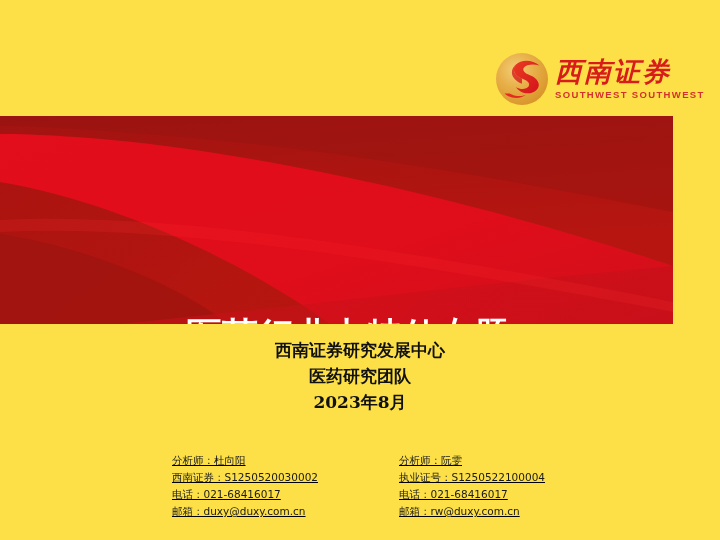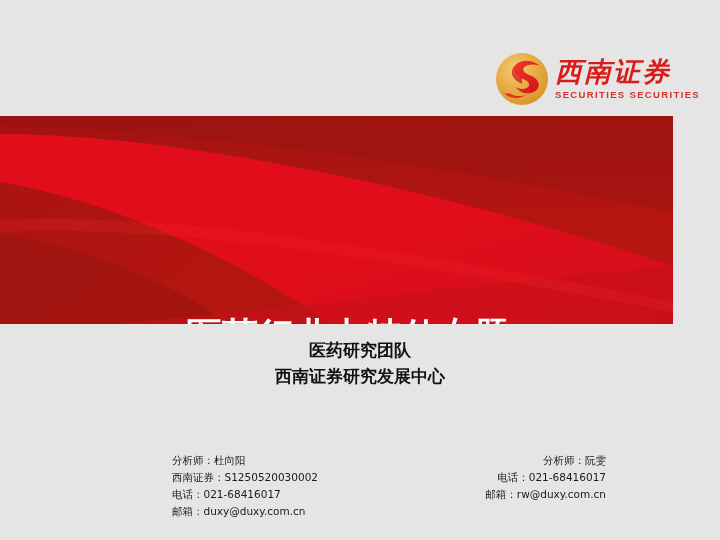--- a/index.html
+++ b/index.html
@@ -13,21 +13,21 @@
     overflow: hidden;
     font-family: "Liberation Sans", "DejaVu Sans", sans-serif;
     position: relative;
   }
 
   .slide {
     position: absolute;
     left: 0; top: 0;
     width: 720px;
     height: 540px;
-    background: #e5e5e5;
+    background: #fde047;
     overflow: hidden;
   }
 
   
   .logo-block {
     position: absolute;
     left: 495px;
     top: 48px;
     width: 195px;
     height: 62px;
@@ -118,24 +118,24 @@
   .analysts {
     position: absolute;
     left: 172px;
     top: 452px;
     width: 470px;
     display: flex;
   }
   .analyst-col {
     width: 215px;
     flex: 0 0 215px;
+    text-decoration: underline;
   }
   .analyst-col.right {
-    margin-left: 4px;
-    text-align: right;
+    margin-left: 12px;
   }
   .analyst-line {
     font-family: "DejaVu Sans", "Liberation Sans", sans-serif;
     font-size: 10.5px;
     font-weight: 400;
     color: #1a1a1a;
     line-height: 17px;
     white-space: nowrap;
   }
 </style>
@@ -172,21 +172,21 @@
         <path d="M9.5 41.5
                  C 15 47, 26 47.5, 31 42.5
                  C 27 45, 19.5 44.5, 14.5 41.5
                  Z" fill="#e2201c" opacity="0.9"></path>
         <path d="M27 26.5 C 20.5 24, 16 18, 21 12.5 C 17 15.5, 15.5 21, 18.5 25.5 C 20.5 28.5, 23.5 30.5, 27 31.8 Z" fill="#d4121a" opacity="0.75"></path>
       </svg>
     </div>
 
     <div class="logo-text-wrap">
       <div class="logo-cn">西南证券</div>
-      <div class="logo-en">SECURITIES SECURITIES</div>
+      <div class="logo-en">SOUTHWEST SOUTHWEST</div>
     </div>
   </div>
 
   <div class="banner">
     <svg viewBox="0 0 673 208" preserveAspectRatio="none" aria-hidden="true">
       <defs>
         <linearGradient id="bgbase" x1="0%" y1="0%" x2="100%" y2="100%">
           <stop offset="0%" stop-color="#e30d1c"></stop>
           <stop offset="60%" stop-color="#e00d1a"></stop>
           <stop offset="100%" stop-color="#d0101a"></stop>
@@ -217,34 +217,36 @@
 
       <path d="M0 208 L673 208 L673 150 C 470 168, 250 196, 120 208 Z" fill="url(#softband)" opacity="0.55"></path>
 
       <path d="M0 104 C 160 96, 380 128, 673 186 L673 196 C 380 140, 160 108, 0 116 Z" fill="#ff2a2a" opacity="0.18"></path>
     </svg>
 
     <div class="banner-title">医药行业中特估专题</div>
   </div>
 
   <div class="center-block">
+    <div class="center-line">西南证券研究发展中心</div>
     <div class="center-line">医药研究团队</div>
-    <div class="center-line">西南证券研究发展中心</div>
+    <div class="center-line">2023年8月</div>
   </div>
 
   <div class="analysts">
 
     <div class="analyst-col left">
       <div class="analyst-line">分析师：杜向阳</div>
       <div class="analyst-line">西南证券：S1250520030002</div>
       <div class="analyst-line">电话：021-68416017</div>
       <div class="analyst-line">邮箱：duxy@duxy.com.cn</div>
     </div>
 
     <div class="analyst-col right">
       <div class="analyst-line">分析师：阮雯</div>
+      <div class="analyst-line">执业证号：S1250522100004</div>
       <div class="analyst-line">电话：021-68416017</div>
       <div class="analyst-line">邮箱：rw@duxy.com.cn</div>
     </div>
 
   </div>
 
 </div>
 
 </body></html>

